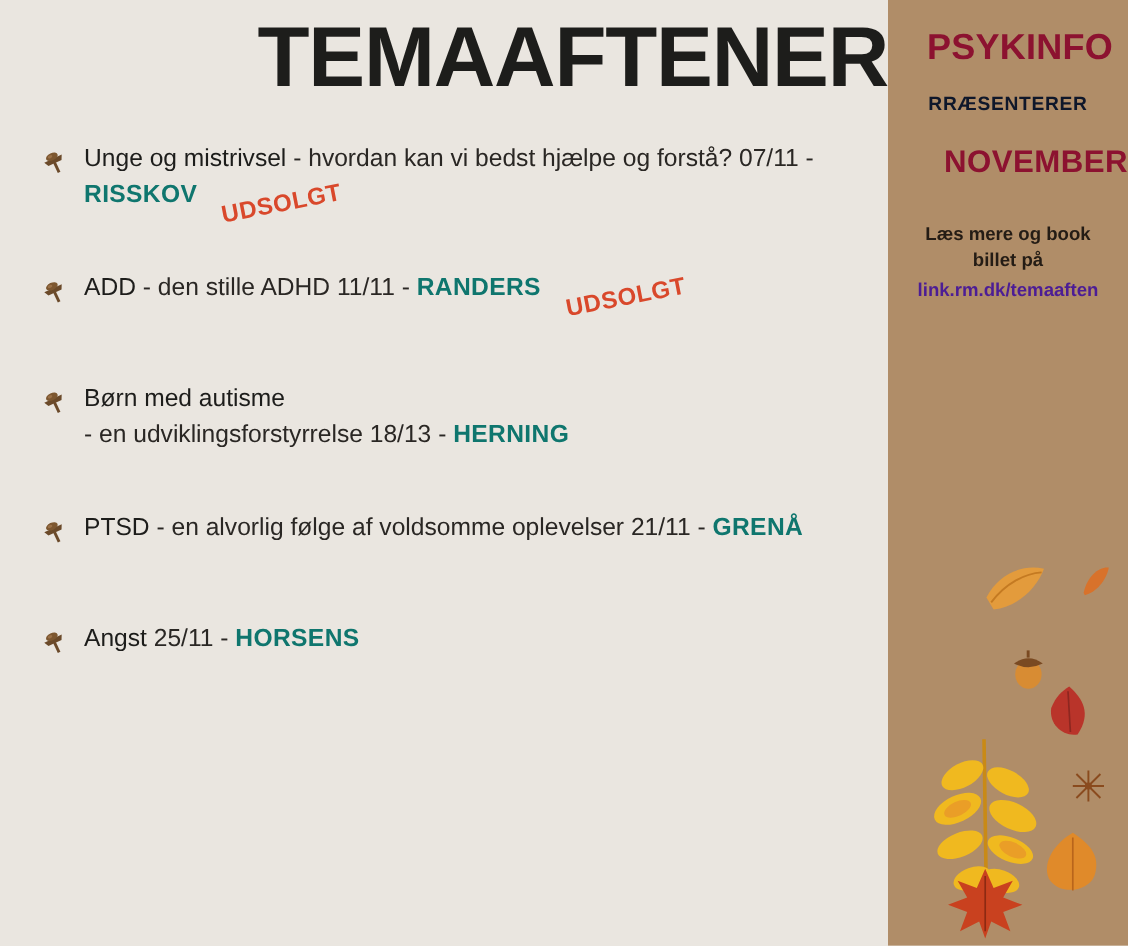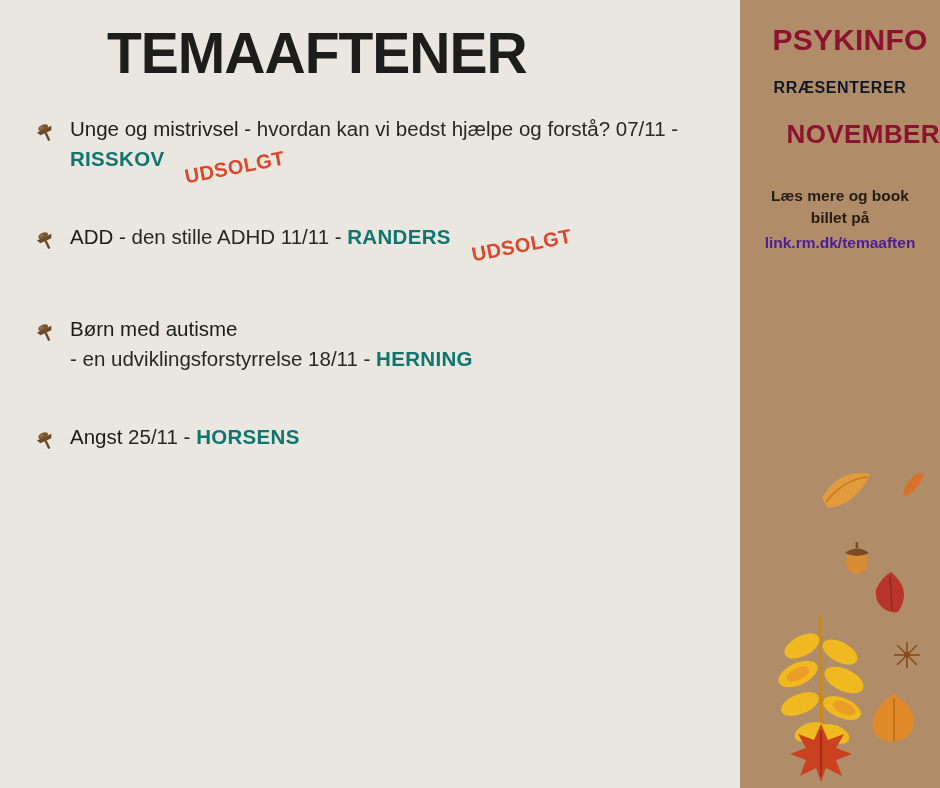--- a/index.html
+++ b/index.html
@@ -23,28 +23,29 @@
 
   
   .left {
     position: relative;
     width: 740px;
     height: 788px;
     background: #eae6e0;
     box-sizing: border-box;
   }
   .main-title {
-    margin: 12px;
+    margin: 0;
     padding: 12px 0 0 95px;
-    font-size: 57px;
+    font-size: 71px;
     line-height: 1.05;
     font-weight: bold;
     letter-spacing: -1px;
     color: #1d1d1b;
     font-family: "Liberation Sans", sans-serif;
+    text-align: right;
   }
 
   .events {
     margin-top: 30px;
     padding-left: 30px;
   }
   .event {
     position: relative;
     padding-left: 40px;
     margin-bottom: 48px;
@@ -189,24 +190,39 @@
           <svg width="30" height="30" viewBox="0 0 30 30">
             <g transform="rotate(-25 15 15)">
               <path d="M7 13 L23 13 L21 17 L9 17 Z" fill="#6b4a2a"></path>
               <rect x="13.6" y="16.5" width="2.4" height="9" fill="#6b4a2a"></rect>
               <ellipse cx="14.8" cy="11.2" rx="5.2" ry="3" fill="#7d5730"></ellipse>
               <ellipse cx="13.4" cy="10.6" rx="2" ry="1.2" fill="#9a7047"></ellipse>
             </g>
           </svg>
         </span>
         <div class="event-line">
-          <span class="bold">Børn med autisme</span><br><span> - en udviklingsforstyrrelse 18/11 - </span><span class="place">HERNING</span>
-        </div>
-      </div>
-
+          <span class="bold">Børn med autisme</span><br><span> - en udviklingsforstyrrelse 18/13 - </span><span class="place">HERNING</span>
+        </div>
+      </div>
+
+      <div class="event">
+        <span class="pin">
+          <svg width="30" height="30" viewBox="0 0 30 30">
+            <g transform="rotate(-25 15 15)">
+              <path d="M7 13 L23 13 L21 17 L9 17 Z" fill="#6b4a2a"></path>
+              <rect x="13.6" y="16.5" width="2.4" height="9" fill="#6b4a2a"></rect>
+              <ellipse cx="14.8" cy="11.2" rx="5.2" ry="3" fill="#7d5730"></ellipse>
+              <ellipse cx="13.4" cy="10.6" rx="2" ry="1.2" fill="#9a7047"></ellipse>
+            </g>
+          </svg>
+        </span>
+        <div class="event-line">
+          <span class="bold">PTSD</span><span> - en alvorlig følge af voldsomme oplevelser 21/11 - </span><span class="place">GRENÅ</span>
+        </div>
+      </div>
 
       <div class="event">
         <span class="pin">
           <svg width="30" height="30" viewBox="0 0 30 30">
             <g transform="rotate(-25 15 15)">
               <path d="M7 13 L23 13 L21 17 L9 17 Z" fill="#6b4a2a"></path>
               <rect x="13.6" y="16.5" width="2.4" height="9" fill="#6b4a2a"></rect>
               <ellipse cx="14.8" cy="11.2" rx="5.2" ry="3" fill="#7d5730"></ellipse>
               <ellipse cx="13.4" cy="10.6" rx="2" ry="1.2" fill="#9a7047"></ellipse>
             </g>

